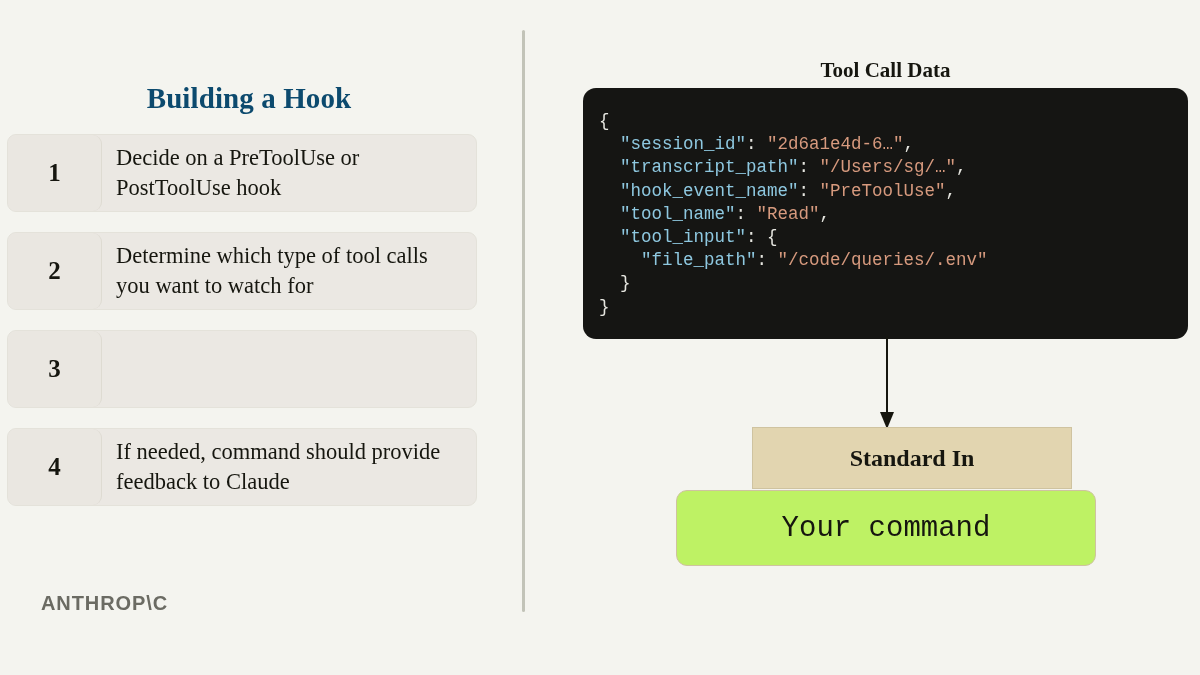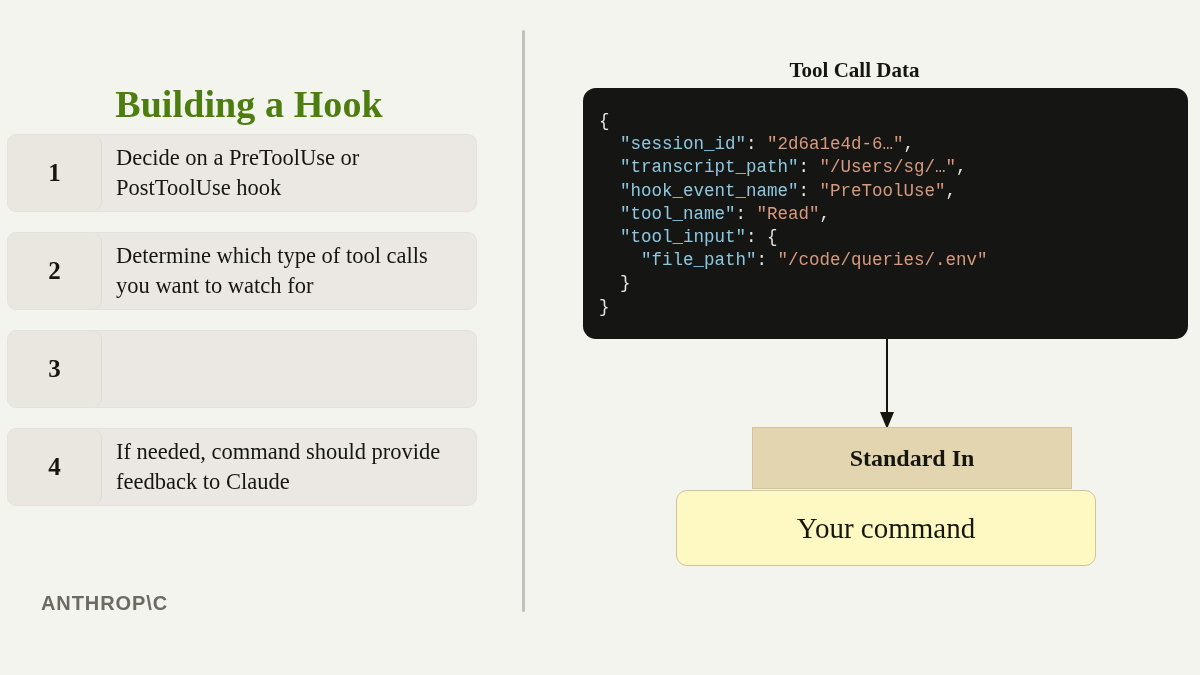--- a/index.html
+++ b/index.html
@@ -33,23 +33,23 @@
 
   
   .left-panel {
     position: absolute;
     left: 0px;
     top: 82px;
     width: 490px;
   }
   .panel-title {
     text-align: center;
-    font-size: 38px;
-    font-weight: bold;
-    color: #4d7c0f;
+    font-size: 29px;
+    font-weight: bold;
+    color: #0c4a6e;
     letter-spacing: 0.1px;
     margin: 0 0 20px 0;
     padding-left: 8px;
   }
   .steps {
     position: absolute;
     left: 7px;
     top: 52px;
     width: 470px;
   }
@@ -101,21 +101,21 @@
     font-family: "Liberation Sans", sans-serif;
     font-size: 20px;
     font-weight: bold;
     letter-spacing: 0.9px;
     color: #6b6b63;
   }
 
   
   .right-title {
     position: absolute;
-    left: 552px;
+    left: 583px;
     top: 58px;
     width: 605px;
     text-align: center;
     font-size: 21px;
     font-weight: bold;
     color: #16160f;
     font-family: Liberation Serif, serif;
   }
   .code-block {
     position: absolute;
@@ -165,29 +165,30 @@
     font-size: 24px;
     font-weight: bold;
     color: #16160f;
   }
   .command-box {
     position: absolute;
     left: 676px;
     top: 490px;
     width: 420px;
     height: 76px;
-    background: #fef9c3;
+    background: #bef264;
     border: 1px solid #cfc3a0;
     border-radius: 11px;
     box-sizing: border-box;
     display: flex;
     align-items: center;
     justify-content: center;
     font-size: 29px;
     color: #16160f;
+    font-family: Liberation Mono, monospace;
   }
 </style>
 </head>
 <body>
 
 <div id="slide">
 
   <div class="divider"></div>
 
   <div class="left-panel">

